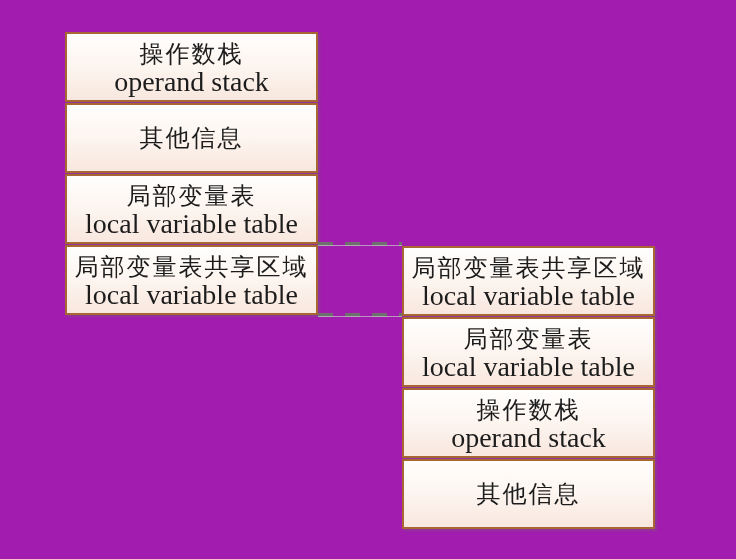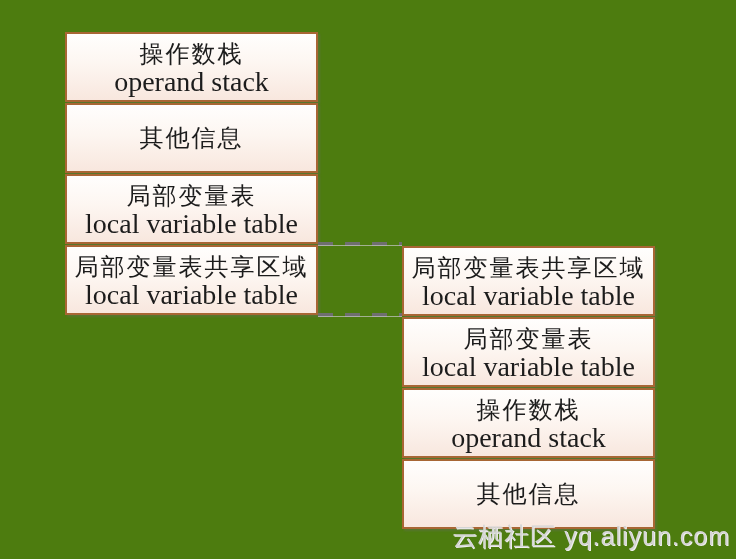--- a/index.html
+++ b/index.html
@@ -8,21 +8,21 @@
     background: #ffffff;
     width: 736px;
     height: 559px;
     overflow: hidden;
     font-family: "Liberation Serif", "DejaVu Serif", serif;
   }
   .canvas {
     position: relative;
     width: 736px;
     height: 559px;
-    background: #4d7c0f;
+    background: #a21caf;
   }
   .stack {
     position: absolute;
     width: 253px;
     display: flex;
     flex-direction: column;
     gap: 1px;
   }
   .stack-left  { left: 65px;  top: 32px; }
   .stack-right { left: 402px; top: 246px; }
@@ -112,15 +112,14 @@
     <div class="box">
       <div class="zh">操作数栈</div>
       <div class="en">operand stack</div>
     </div>
     <div class="box">
       <div class="zh">其他信息</div>
       <div class="en"></div>
     </div>
   </div>
 
-  <div class="watermark">云栖社区 yq.aliyun.com</div>
 
 </div>
 
 </body></html>

